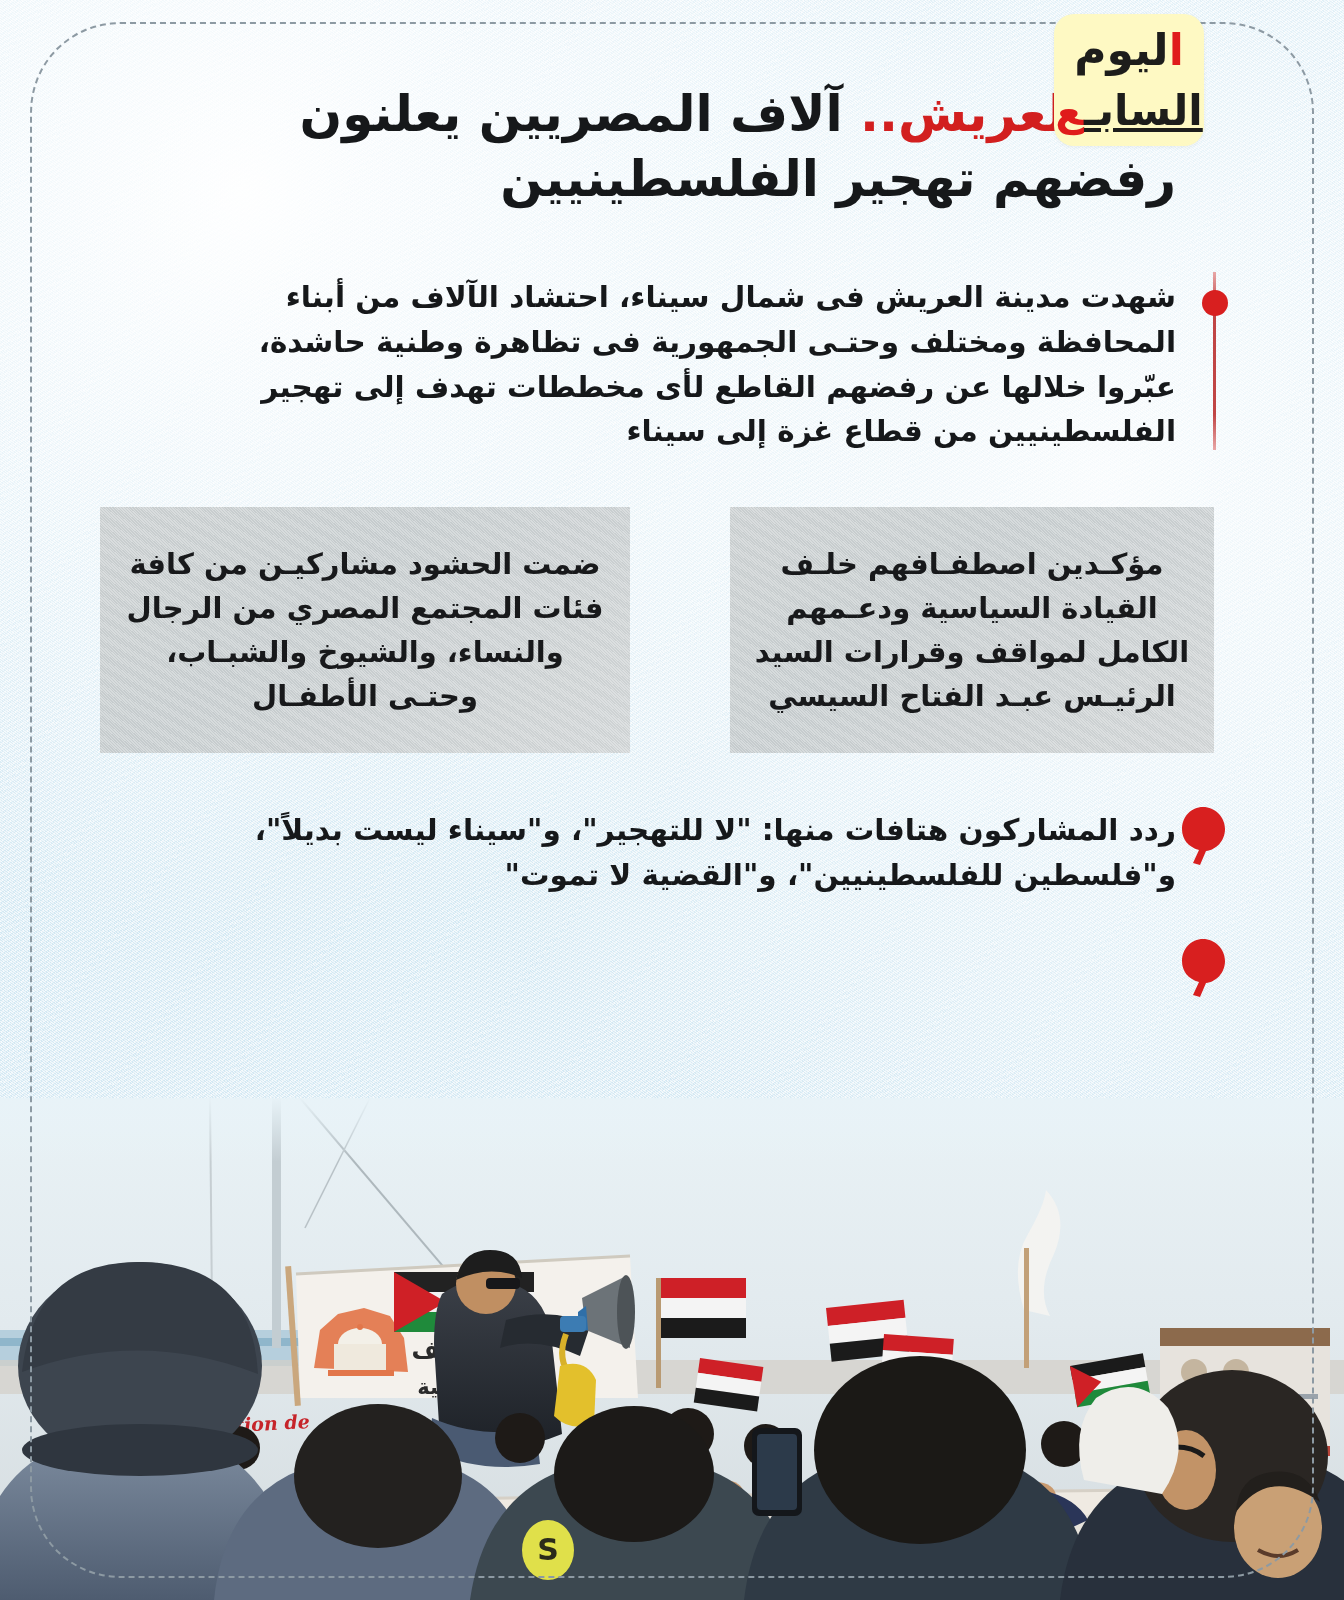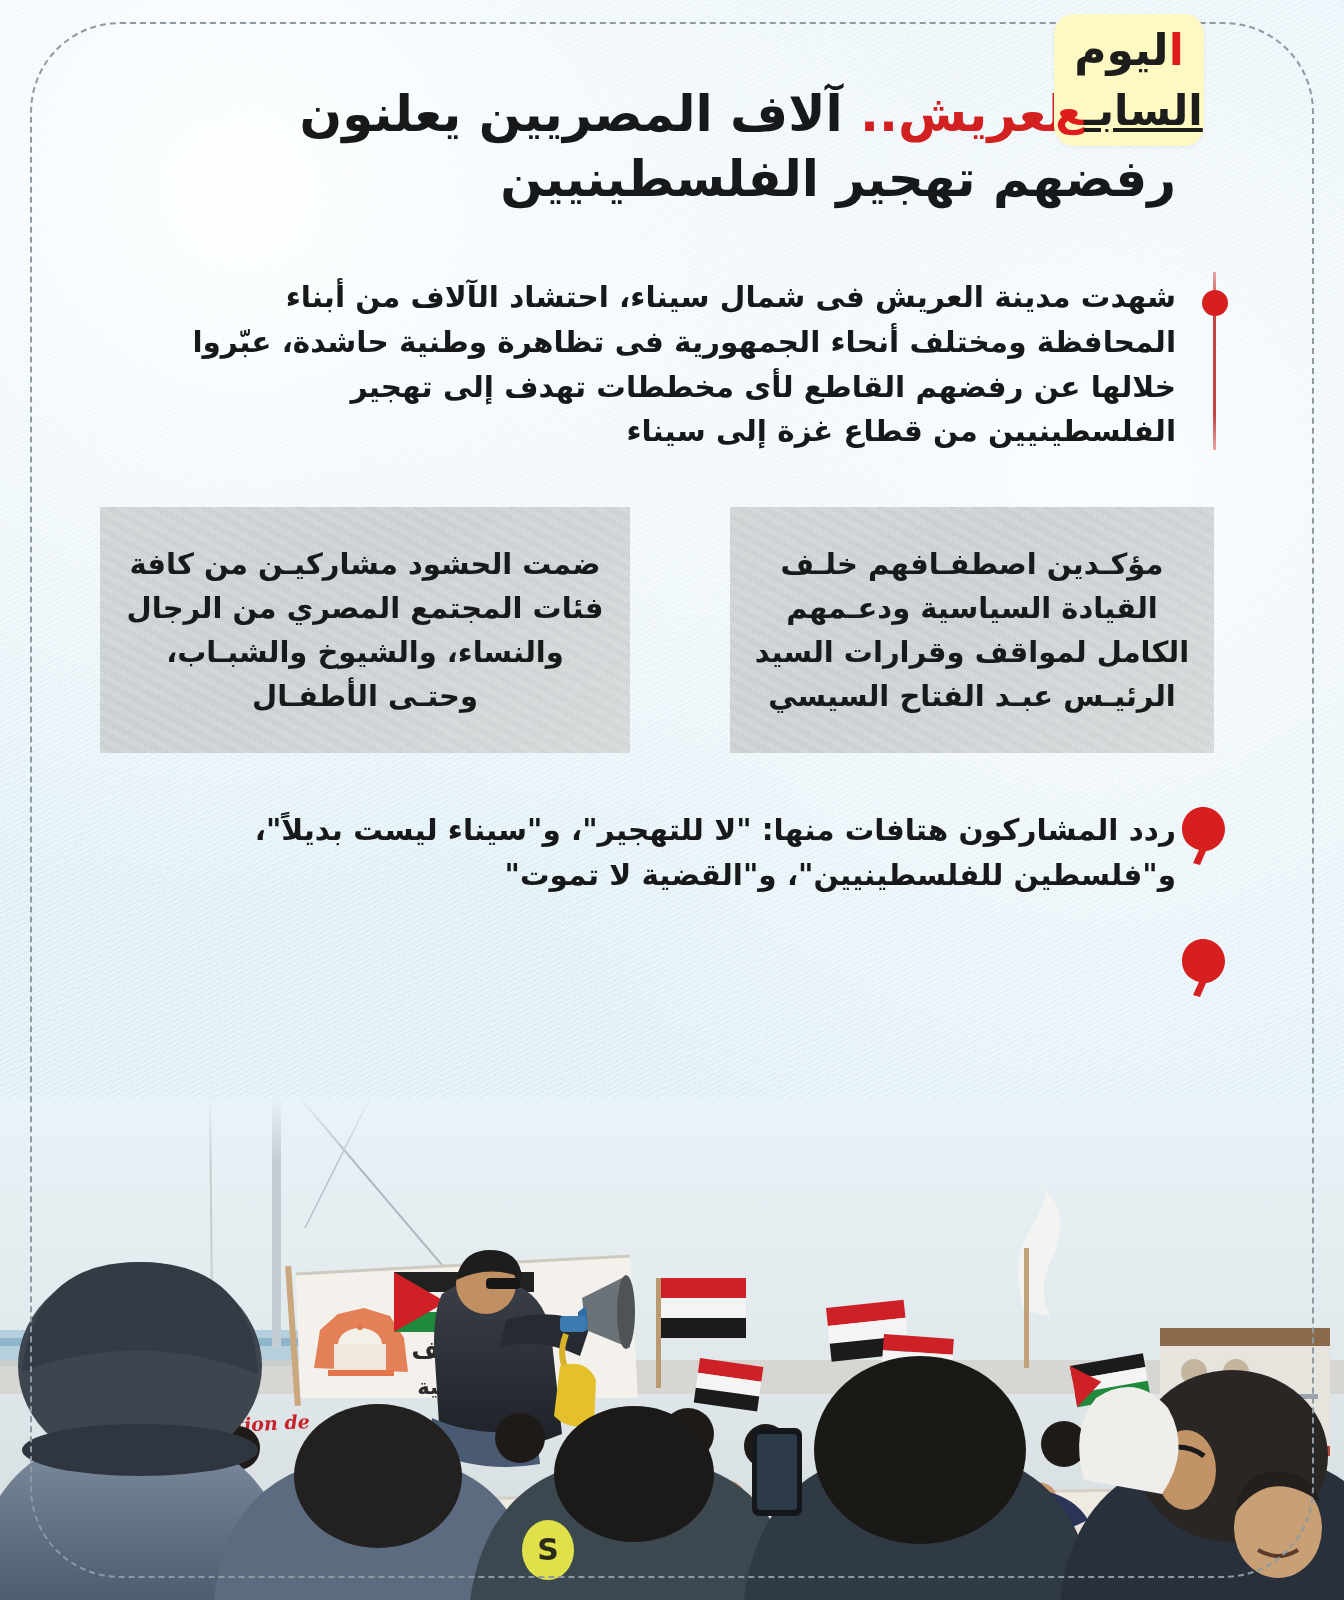--- a/index.html
+++ b/index.html
@@ -411,21 +411,21 @@
     <div class="logo-line1"><span class="accent">ا</span>ليوم</div>
     <div class="logo-line2">السابـ<span class="accent">ع</span></div>
   </div>
 
   <div class="headline">
     <span class="hl-red">من العريش.. </span><span>آلاف المصريين يعلنون رفضهم تهجير الفلسطينيين</span>
   </div>
 
   <div class="marker-dot" style="right:128px; top:272px; height:178px;"></div>
   <div class="block" style="right:168px; top:275px; width:990px;">
-    <div class="body">شهدت مدينة العريش فى شمال سيناء، احتشاد الآلاف من أبناء المحافظة ومختلف أنحاء الجمهورية فى تظاهرة وطنية حاشدة، عبّروا خلالها عن رفضهم القاطع لأى مخططات تهدف إلى تهجير الفلسطينيين من قطاع غزة إلى سيناء</div>
+    <div class="body">شهدت مدينة العريش فى شمال سيناء، احتشاد الآلاف من أبناء المحافظة ومختلف وحتـى الجمهورية فى تظاهرة وطنية حاشدة، عبّروا خلالها عن رفضهم القاطع لأى مخططات تهدف إلى تهجير الفلسطينيين من قطاع غزة إلى سيناء</div>
   </div>
 
   <div class="gray-box" style="right:130px; top:507px; width:484px; height:246px;">
     <div class="body">مؤكـدين اصطفـافهم خلـف القيادة السياسية ودعـمهم الكامل لمواقف وقرارات السيد الرئيـس عبـد الفتاح السيسي</div>
   </div>
 
   <div class="gray-box" style="left:100px; top:507px; width:530px; height:246px;">
     <div class="body">ضمت الحشود مشاركيـن من كافة فئات المجتمع المصري من الرجال والنساء، والشيوخ والشبـاب، وحتـى الأطفـال</div>
   </div>
 

